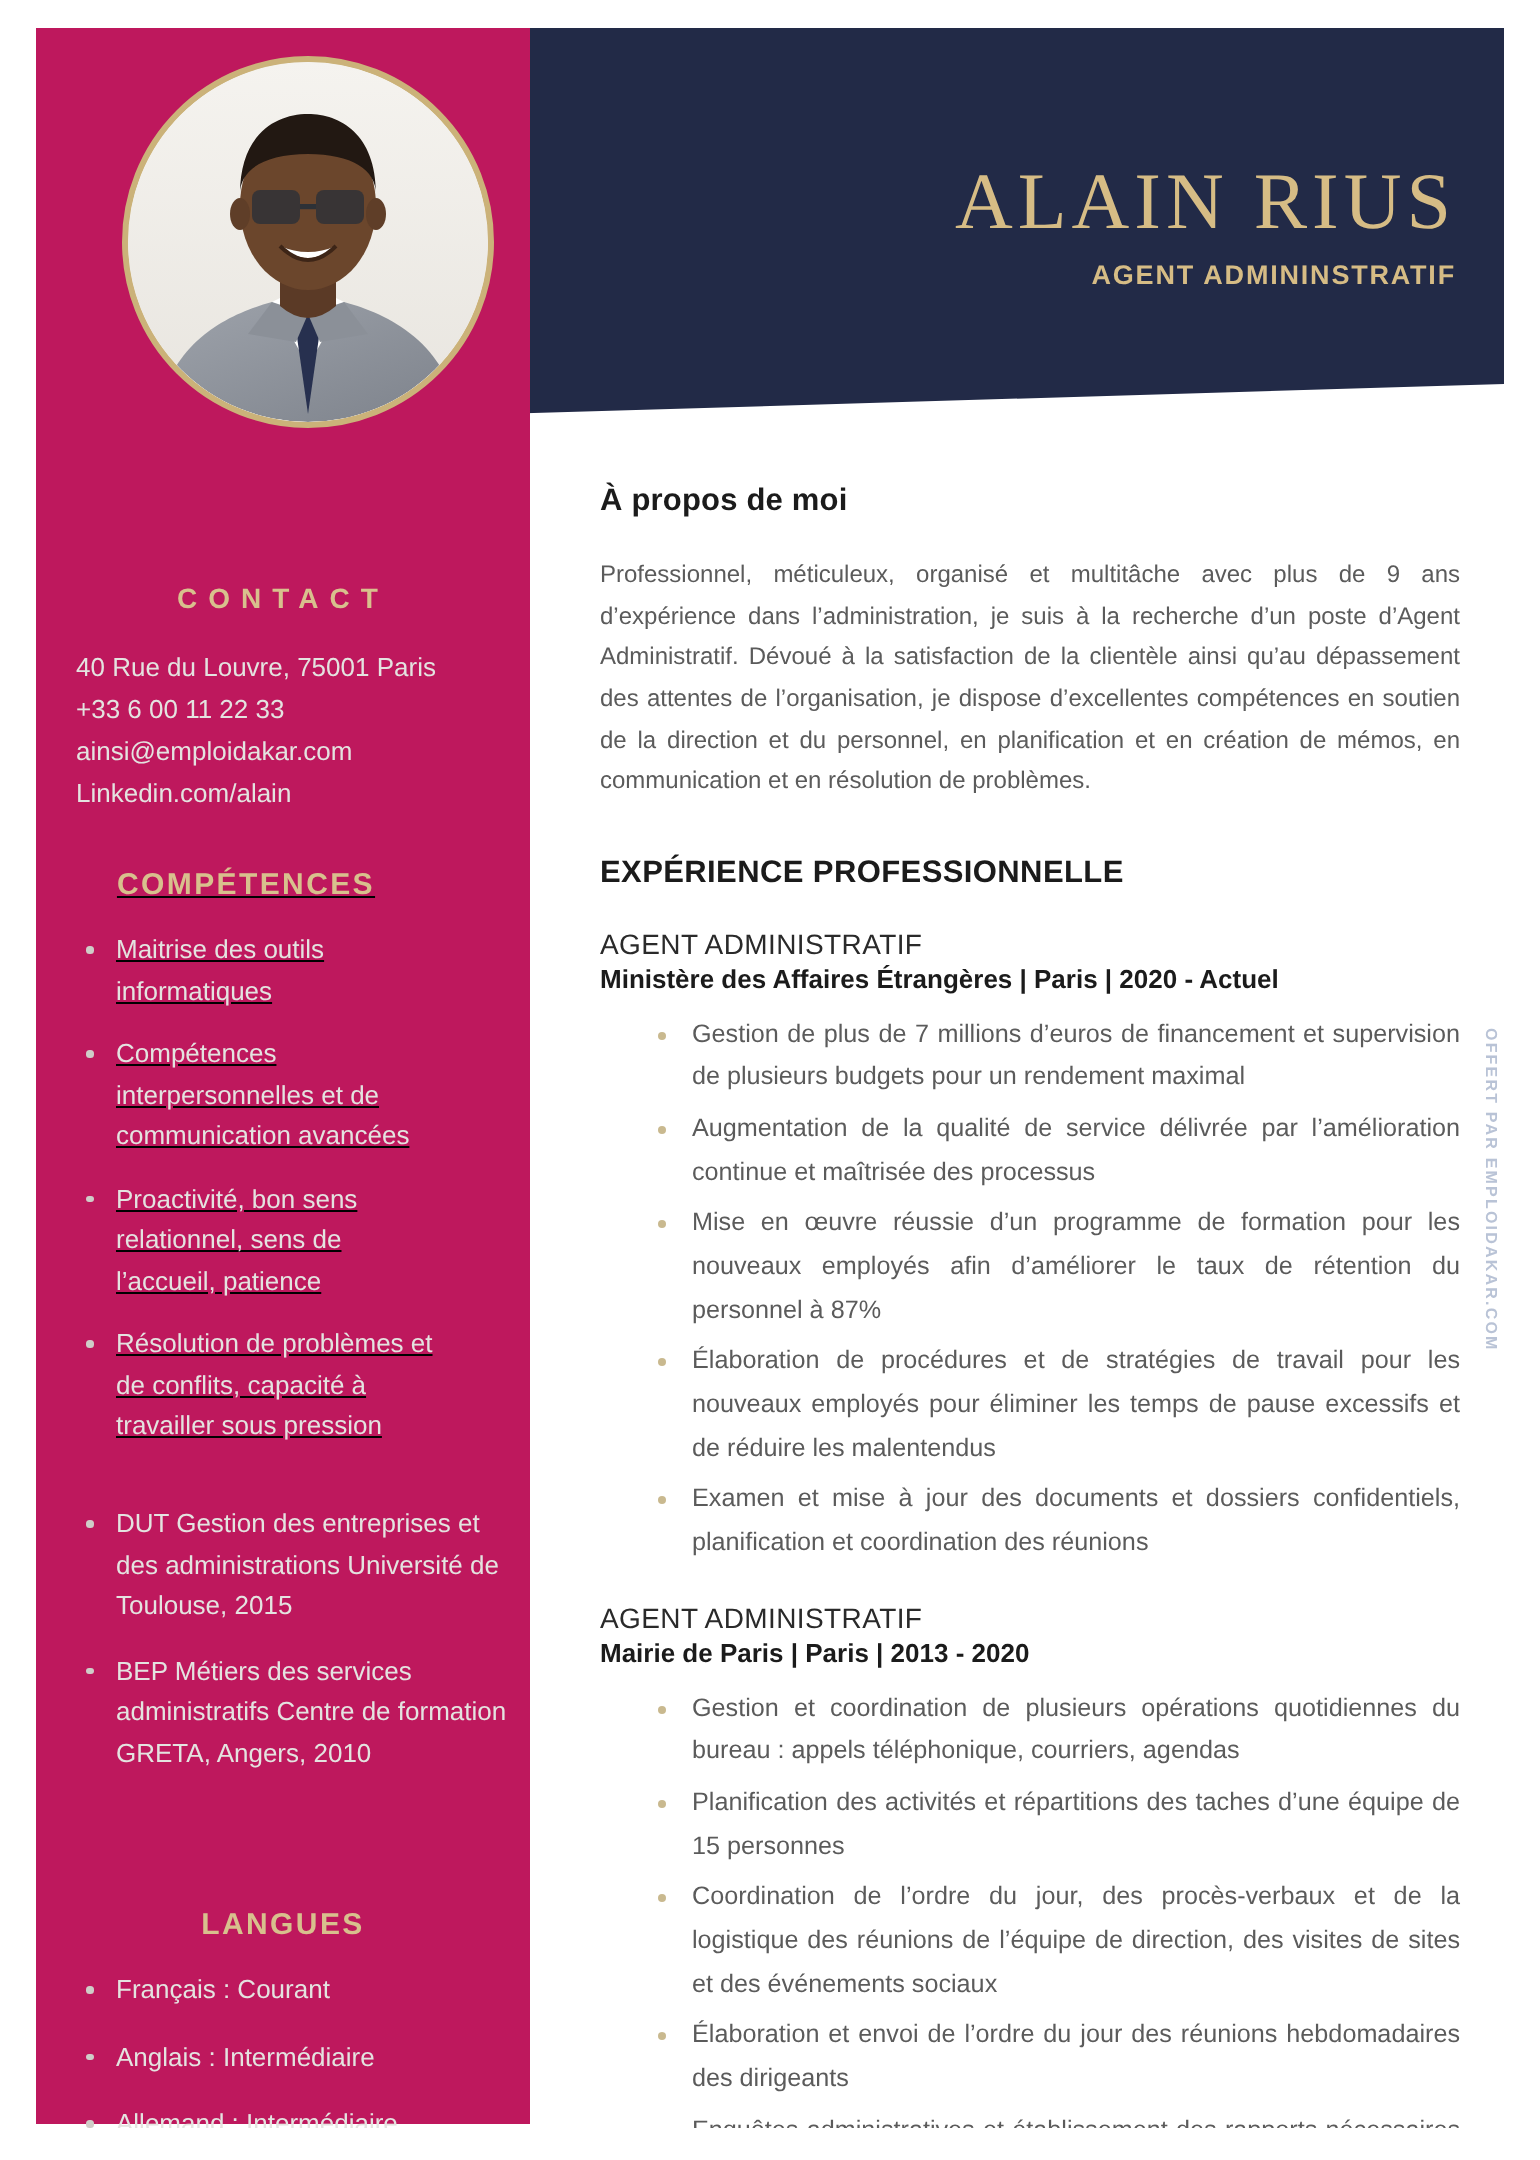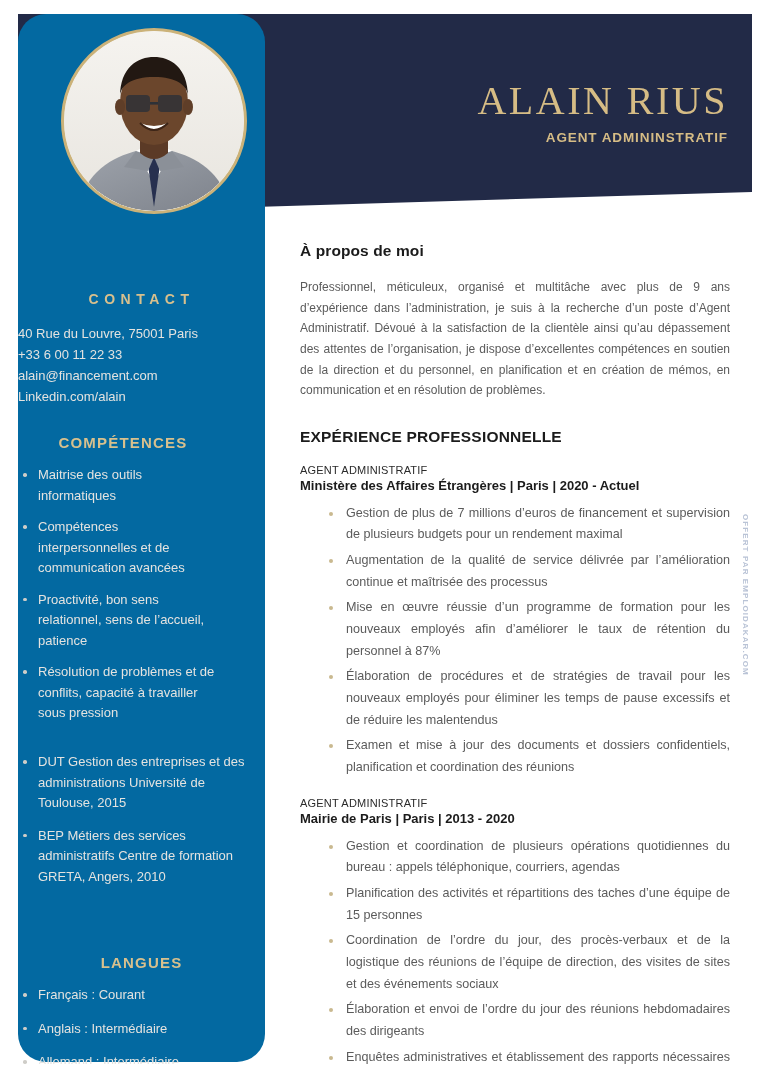--- a/index.html
+++ b/index.html
@@ -39,22 +39,21 @@
     clip-path: polygon(0 0, 734px 0, 734px 178px, 0 200px);
   }
 
   
   #sidebar {
     position: absolute;
     left: 0;
     top: 0;
     width: 247px;
     height: 1048px;
-    background: #0369a1;
-    border-radius: 28px;
+    background: #be185d;
   }
 
   
   #photo-frame {
     position: absolute;
     left: 43px;
     top: 14px;
     width: 186px;
     height: 186px;
     border-radius: 50%;
@@ -100,29 +99,30 @@
     text-align: center;
     color: #d8c08d;
     font-weight: bold;
     font-size: 15px;
     letter-spacing: 1.2px;
   }
   .side-heading.spaced { letter-spacing: 5.5px; font-size: 14px; }
 
   .contact-lines {
     margin-top: 16px;
+    padding-left: 20px;
     color: #e4e3e0;
     font-size: 13px;
     line-height: 1.62;
   }
   .contact-lines div { white-space: nowrap; }
 
   ul.side-list {
     margin-top: 14px;
-    padding-left: 20px;
+    padding-left: 40px;
     list-style: none;
   }
   ul.side-list li {
     position: relative;
     color: #e4e3e0;
     font-size: 13px;
     line-height: 1.58;
     margin-bottom: 11px;
     padding-right: 10px;
   }
@@ -164,21 +164,21 @@
   .main-heading-exp {
     margin-top: 27px;
     font-size: 15.5px;
     font-weight: bold;
     color: #1b1b1b;
     letter-spacing: 0.2px;
   }
 
   .job { margin-top: 18px; }
   .job-title {
-    font-size: 11px;
+    font-size: 14px;
     color: #2a2a2a;
     letter-spacing: 0.2px;
   }
   .job-meta {
     font-size: 13px;
     font-weight: bold;
     color: #1b1b1b;
     margin-top: 2px;
   }
   ul.job-list {
@@ -275,26 +275,26 @@
             </g>
           </svg>
         </div>
       </div>
 
       <div style="position:absolute; left:0; top:277px; width:247px;">
         <div class="side-heading spaced">CONTACT</div>
         <div class="contact-lines">
           <div>40 Rue du Louvre, 75001 Paris</div>
           <div>+33 6 00 11 22 33</div>
-          <div>alain@financement.com</div>
+          <div>ainsi@emploidakar.com</div>
           <div>Linkedin.com/alain</div>
         </div>
       </div>
 
-      <div style="position:absolute; left:0; top:420px; width:210px;">
+      <div style="position:absolute; left:0; top:420px; width:210px;text-decoration:underline;">
         <div class="side-heading">COMPÉTENCES</div>
         <ul class="side-list">
           <li>Maitrise des outils informatiques</li>
           <li>Compétences interpersonnelles et de communication avancées</li>
           <li>Proactivité, bon sens relationnel, sens de l’accueil, patience</li>
           <li>Résolution de problèmes et de conflits, capacité à travailler sous pression</li>
         </ul>
       </div>
 
       <div style="position:absolute; left:0; top:724px; width:247px;">

